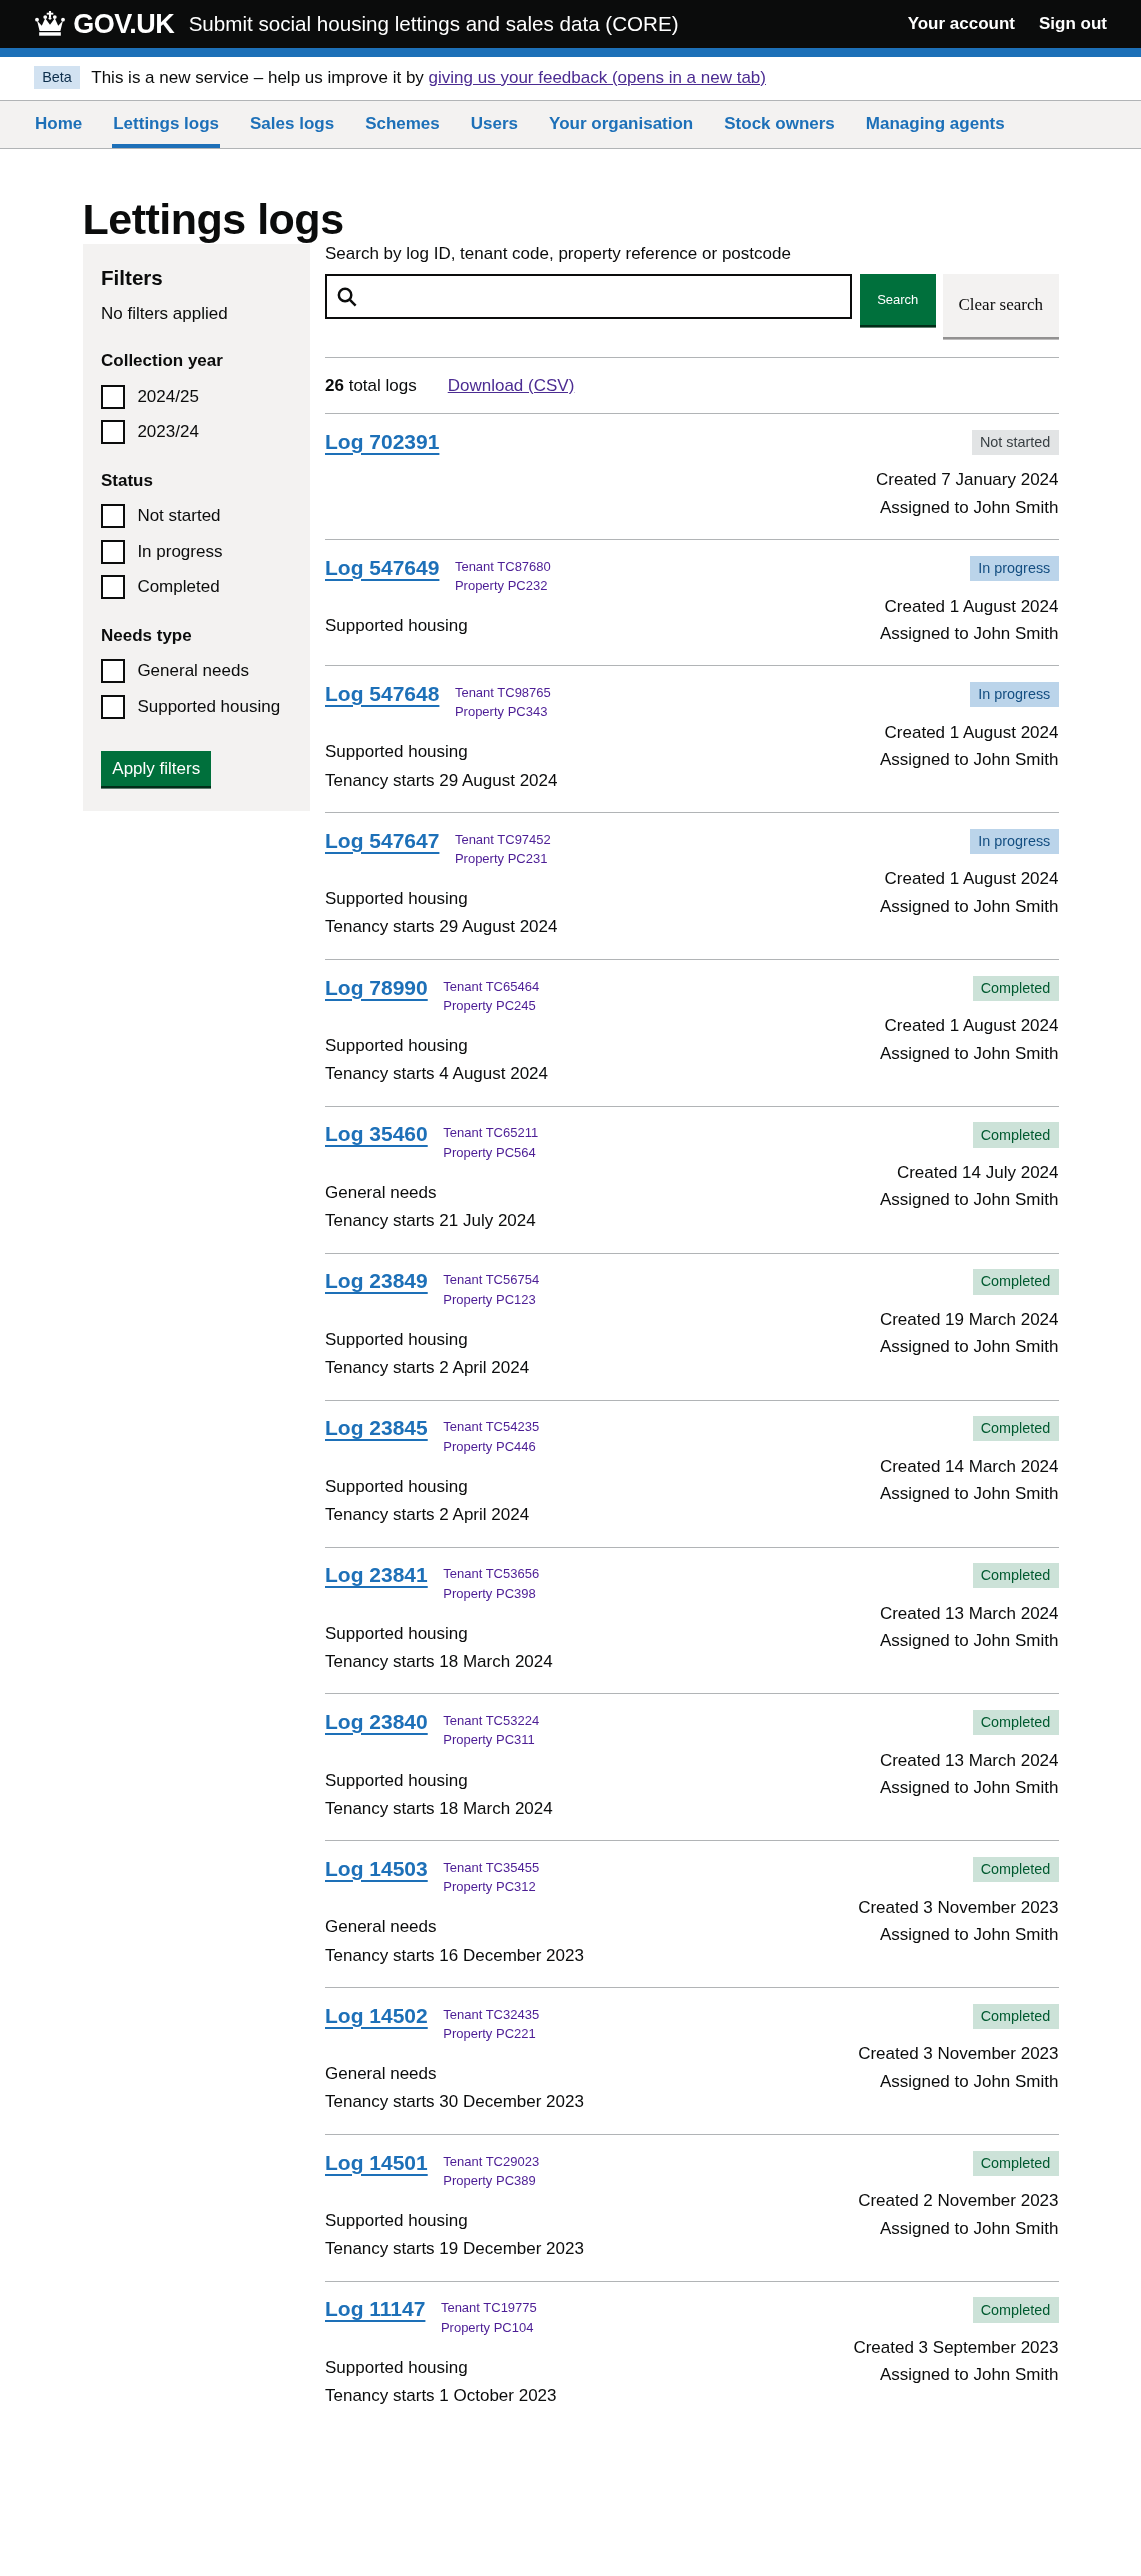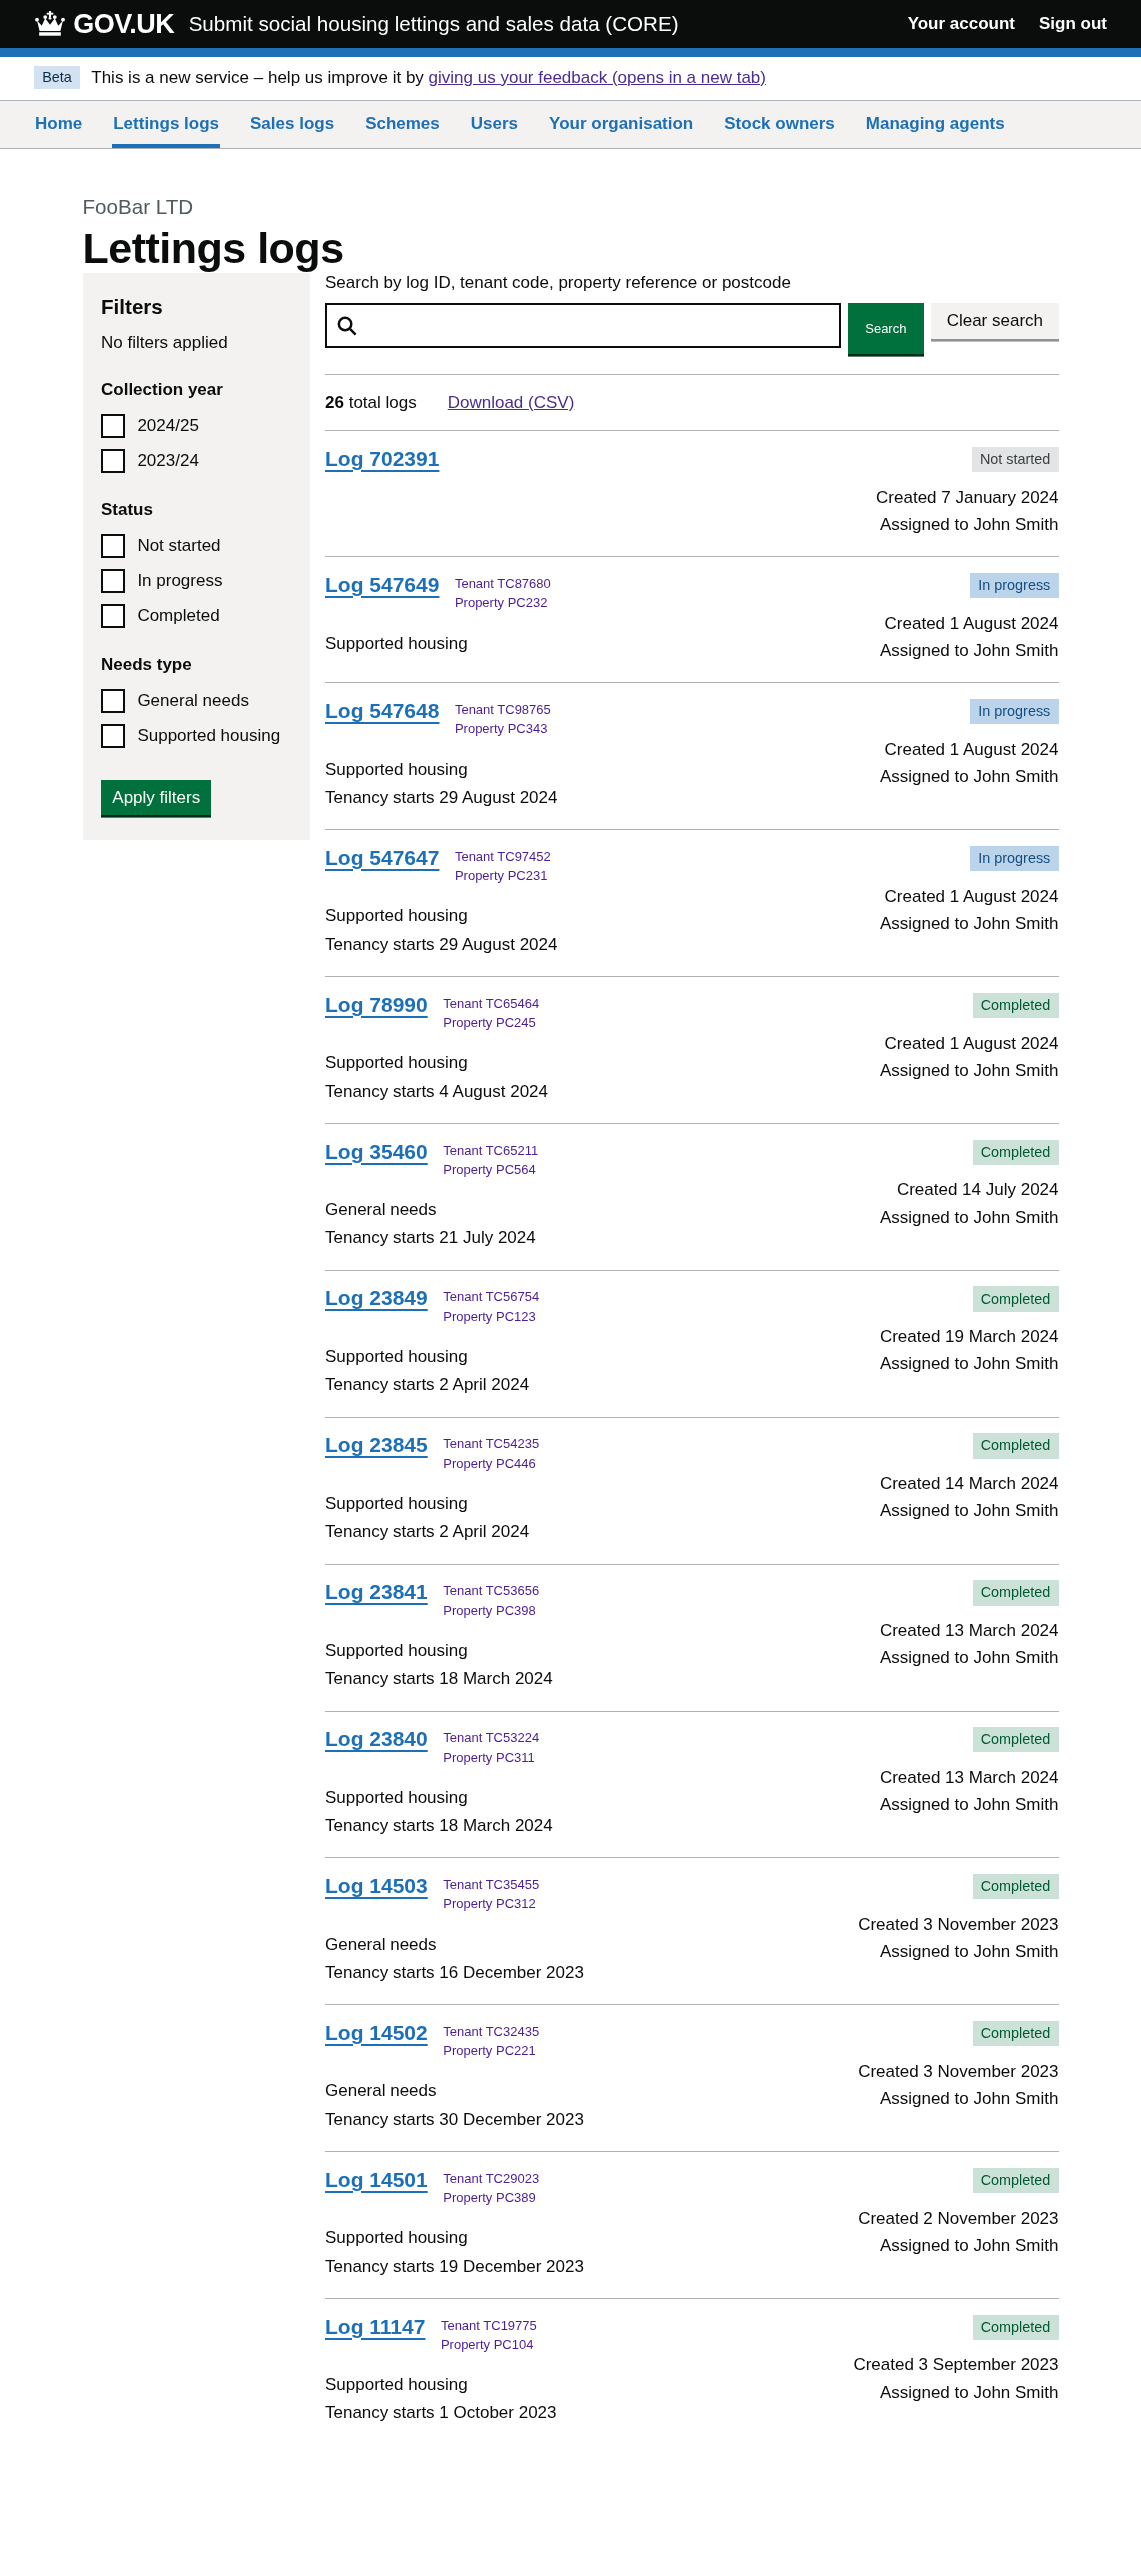--- a/index.html
+++ b/index.html
@@ -63,21 +63,21 @@
   .filters .btn-primary { margin-top:20.6px; }
 
   
   .results { flex:1; }
   .search-label { font-size:17px; }
   .search-row { display:flex; gap:7.2px; margin-top:9.3px; padding-bottom:20.6px; border-bottom:1px solid #b1b4b6; }
   .search-box { flex:1; height:45px; border:2.1px solid #0b0c0c; background:#fff; display:flex; align-items:center; padding:0 8.2px; }
   .search-box svg { width:23px; height:23px; flex:0 0 auto; }
   .search-box input { border:0; outline:none; font-size:17px; flex:1; min-width:0; font-family:inherit; }
   .btn-search { height:51px; font-size:13px; padding:0 17.5px; }
-  .btn-clear { height:36px; font-size:17px; padding:0 15.5px; }
+  .btn-clear { height:63px; font-size:17px; padding:0 15.5px;font-family:Liberation Serif, serif; }
 
   .totals-row { display:flex; gap:31px; padding:17.5px 0; border-bottom:1px solid #b1b4b6; font-size:17px; }
   .totals-row .count { font-weight:700; }
   .download-link { color:#4c2c92; }
 
   
   .log-row { display:flex; justify-content:space-between; padding:15.5px 0 21.6px; border-bottom:1px solid #b1b4b6; }
   .log-row:last-of-type { border-bottom:0; }
   .log-head { display:flex; gap:15.5px; align-items:flex-start; }
   .log-link { color:#1d70b8; font-size:21px; font-weight:700; text-decoration-thickness:2.1px; text-underline-offset:4.1px; }
@@ -138,21 +138,20 @@
     <a class="nav-item" href="#">Schemes</a>
     <a class="nav-item" href="#">Users</a>
     <a class="nav-item" href="#">Your organisation</a>
     <a class="nav-item" href="#">Stock owners</a>
     <a class="nav-item" href="#">Managing agents</a>
   </div>
 </nav>
 
 <main class="main-container">
   <div class="page-head">
-    <div class="caption">FooBar LTD</div>
     <h1 class="page-title">Lettings logs</h1>
   </div>
 
   <div class="columns">
 
     <aside class="filters">
       <h2>Filters</h2>
       <p class="applied">No filters applied</p>
 
       <div class="filter-group">

